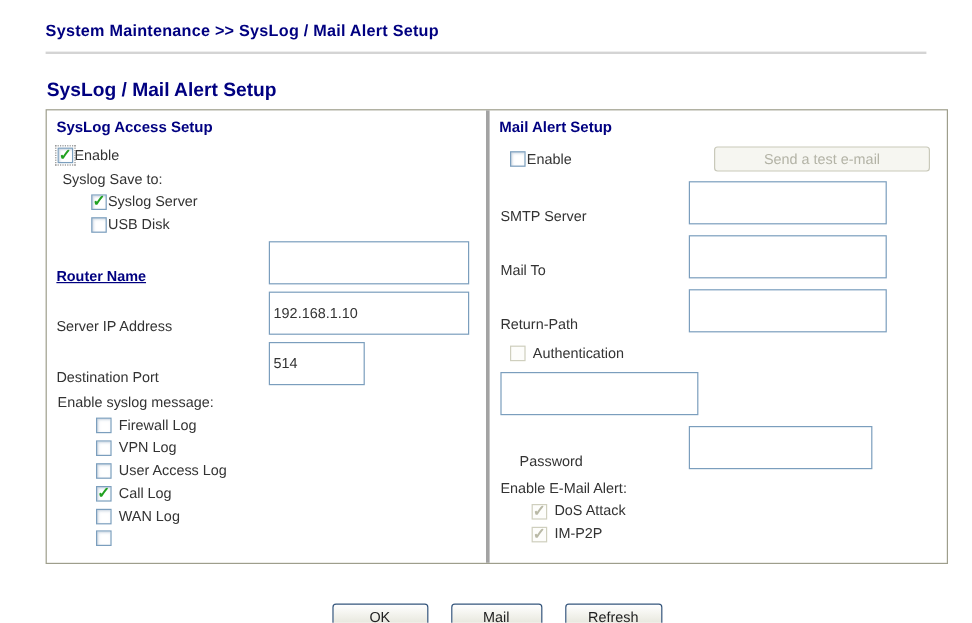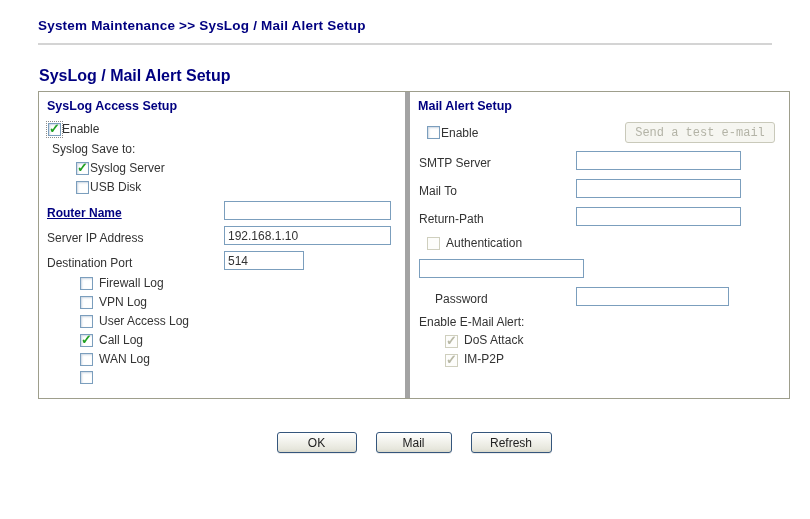--- a/index.html
+++ b/index.html
@@ -17,21 +17,21 @@
   }
   .section-title {
     color:#000080; font-weight:bold; font-size:16px; margin:0 0 6px 1px;
   }
   .panel {
     width:752px; border:1px solid #9e9e8c; background:#ffffff;
     display:flex; align-items:stretch;
   }
   .col { padding:7px 8px 10px 8px; }
   .col-left  { width:367px; }
-  .col-right { width:385px; border-left:5px solid #a3a3a3; }
+  .col-right { width:385px; border-left:3px solid #a3a3a3; }
   .col-title { color:#000080; font-weight:bold; font-size:12.5px; margin-bottom:9px; }
 
   
   .cb {
     width:13px; height:13px; display:inline-block; position:relative;
     border:1px solid #7b9ebd; background:#ffffff; vertical-align:middle;
     box-shadow:inset 1px 1px 2px rgba(140,165,190,.45); flex:0 0 13px;
   }
   .cb.checked::after {
     content:"\2713"; position:absolute; left:0px; top:-3px;
@@ -39,21 +39,21 @@
   }
   .cb.disabled { border-color:#cfcfbe; box-shadow:none; background:#fdfdfb; }
   .cb.disabled.checked::after { color:#b9b9a6; }
   .focus-ring { outline:1px dotted #8a8a8a; outline-offset:1px; }
 
   .cb-row { display:flex; align-items:center; margin:4px 0; line-height:15px; }
   .cb-row .cb { margin-right:6px; }
   .cb-row.tight .cb { margin-right:1px; }
 
   .txt {
-    border:1px solid #7b9ebd; height:19px; font-family:"Liberation Sans",sans-serif;
+    border:1px solid #7b9ebd; height:36px; font-family:"Liberation Sans",sans-serif;
     font-size:12px; color:#333; padding:1px 3px; background:#fff;
   }
   .field-row { display:flex; align-items:flex-end; }
 
   
   .l-enable { margin:2px 0 4px 1px; }
   .l-static { margin:3px 0 3px 5px; line-height:16px; }
   .l-indent1 { margin-left:29px; }
   .l-indent2 { margin-left:33px; }
   .l-field { margin:6px 0; }
@@ -61,23 +61,23 @@
   .router-link {
     color:#000080; font-weight:bold; text-decoration:underline; cursor:pointer;
   }
   .l-field .txt { width:167px; }
   .l-field .txt.short { width:80px; }
 
   
   .r-enable { display:flex; align-items:center; justify-content:space-between; margin:2px 0 8px 9px; }
   .r-enable-left { display:flex; align-items:center; }
   .btn-test {
-    width:150px; height:21px; border:1px solid #c9c9ba; border-radius:3px;
+    width:180px; height:21px; border:1px solid #c9c9ba; border-radius:3px;
     background:#f6f6f1; color:#b3b3a6; font-size:12px;
-    font-family:Liberation Mono, monospace; margin-right:6px;
+    font-family:Liberation Sans, sans-serif; margin-right:6px;
   }
   .r-field { margin:8px 0 9px 1px; }
   .r-field .lbl { width:157px; flex:0 0 157px; }
   .r-field .txt { width:165px; }
   .r-field .txt.pw { width:153px; }
   .r-field.auth-sub .lbl { padding-left:16px; }
   .r-auth { margin:10px 0 8px 9px; }
   .r-alert-label { margin:7px 0 4px 1px; }
   .r-indent { margin-left:27px;align-items:flex-end; }
 
@@ -134,20 +134,21 @@
       <div class="field-row l-field">
         <span class="lbl">Server IP Address</span>
         <input class="txt" type="text" value="192.168.1.10" style="">
       </div>
 
       <div class="field-row l-field">
         <span class="lbl">Destination Port</span>
         <input class="txt short" type="text" value="514" style="">
       </div>
 
+      <div class="l-static" style="margin-left:1px;">Enable syslog message:</div>
 
       <div class="cb-row l-indent2">
         <span class="cb"></span>
         <span>Firewall Log</span>
       </div>
       <div class="cb-row l-indent2">
         <span class="cb"></span>
         <span>VPN Log</span>
       </div>
       <div class="cb-row l-indent2">

